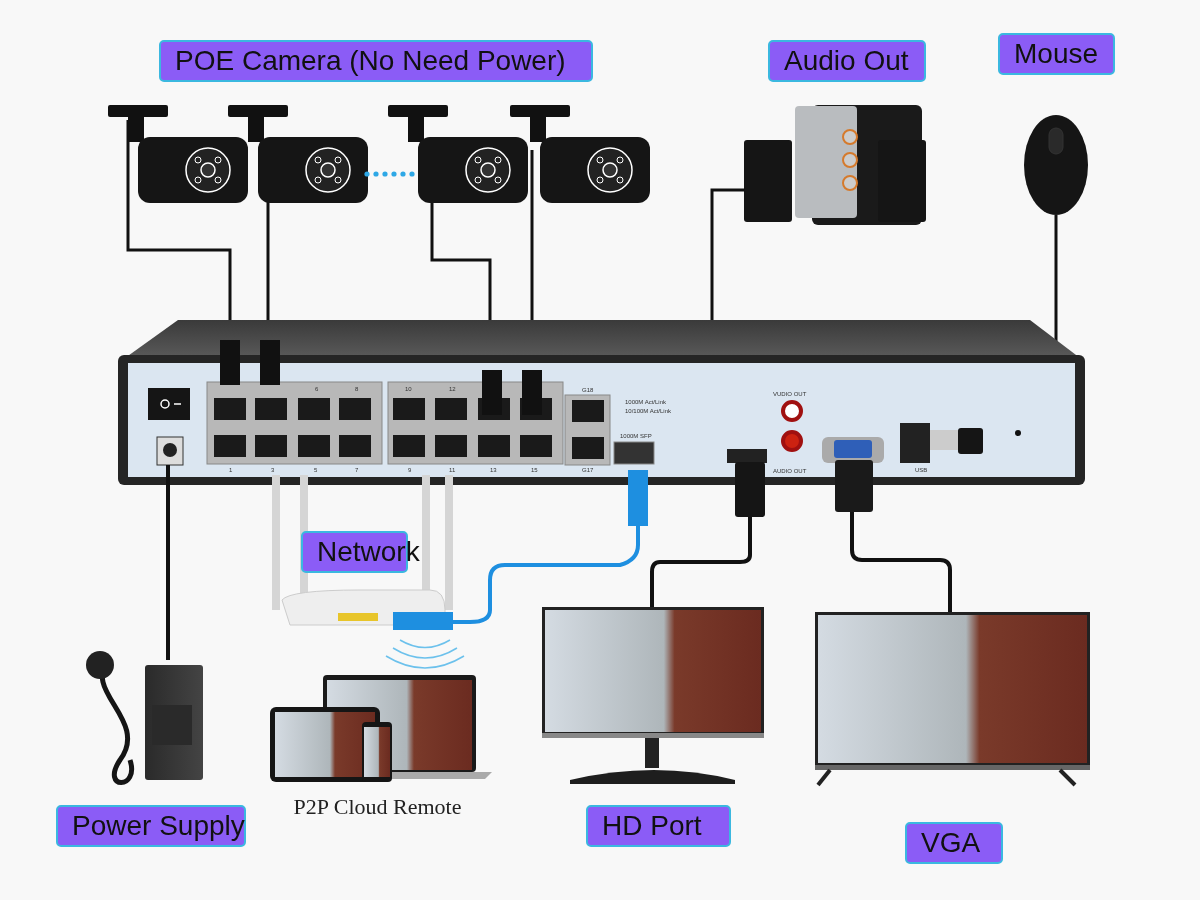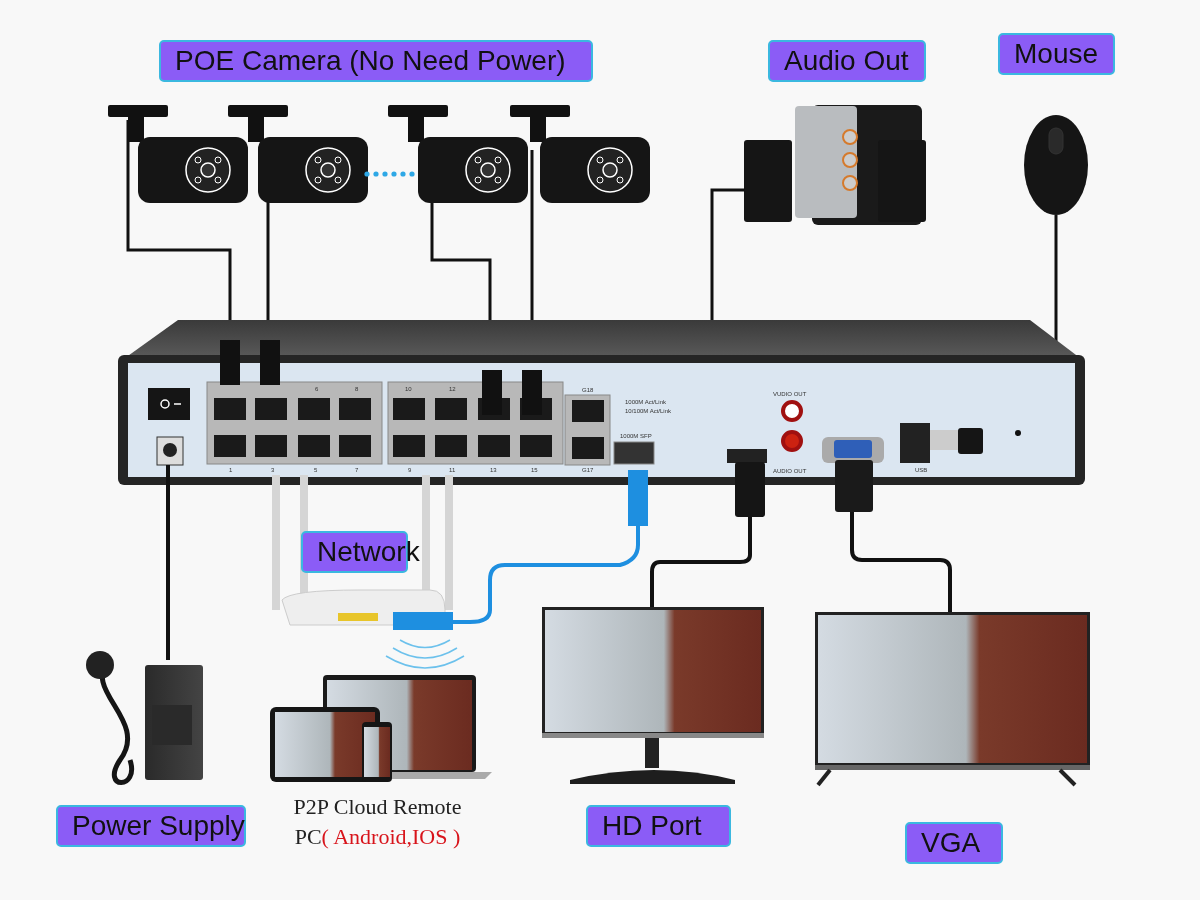--- a/index.html
+++ b/index.html
@@ -251,14 +251,13 @@
 <div class="label" style="left:159px;top:40px;width:434px;">POE Camera (No Need Power)</div>
 <div class="label" style="left:768px;top:40px;width:158px;">Audio Out</div>
 <div class="label" style="left:998px;top:33px;width:117px;">Mouse</div>
 <div class="label" style="left:301px;top:531px;width:107px;">Network</div>
 <div class="label" style="left:48px;top:805px;width:190px;margin-left:8px;">Power Supply</div>
 <div class="label" style="left:586px;top:805px;width:145px;">HD Port</div>
 <div class="label" style="left:905px;top:805px;width:98px;margin-top:17px;">VGA</div>
 
 <div class="p2p">
   <div>P2P Cloud Remote</div>
-  <div><span>PC</span><span class="red">( Android,IOS )</span></div>
 </div>
 
 </body></html>

